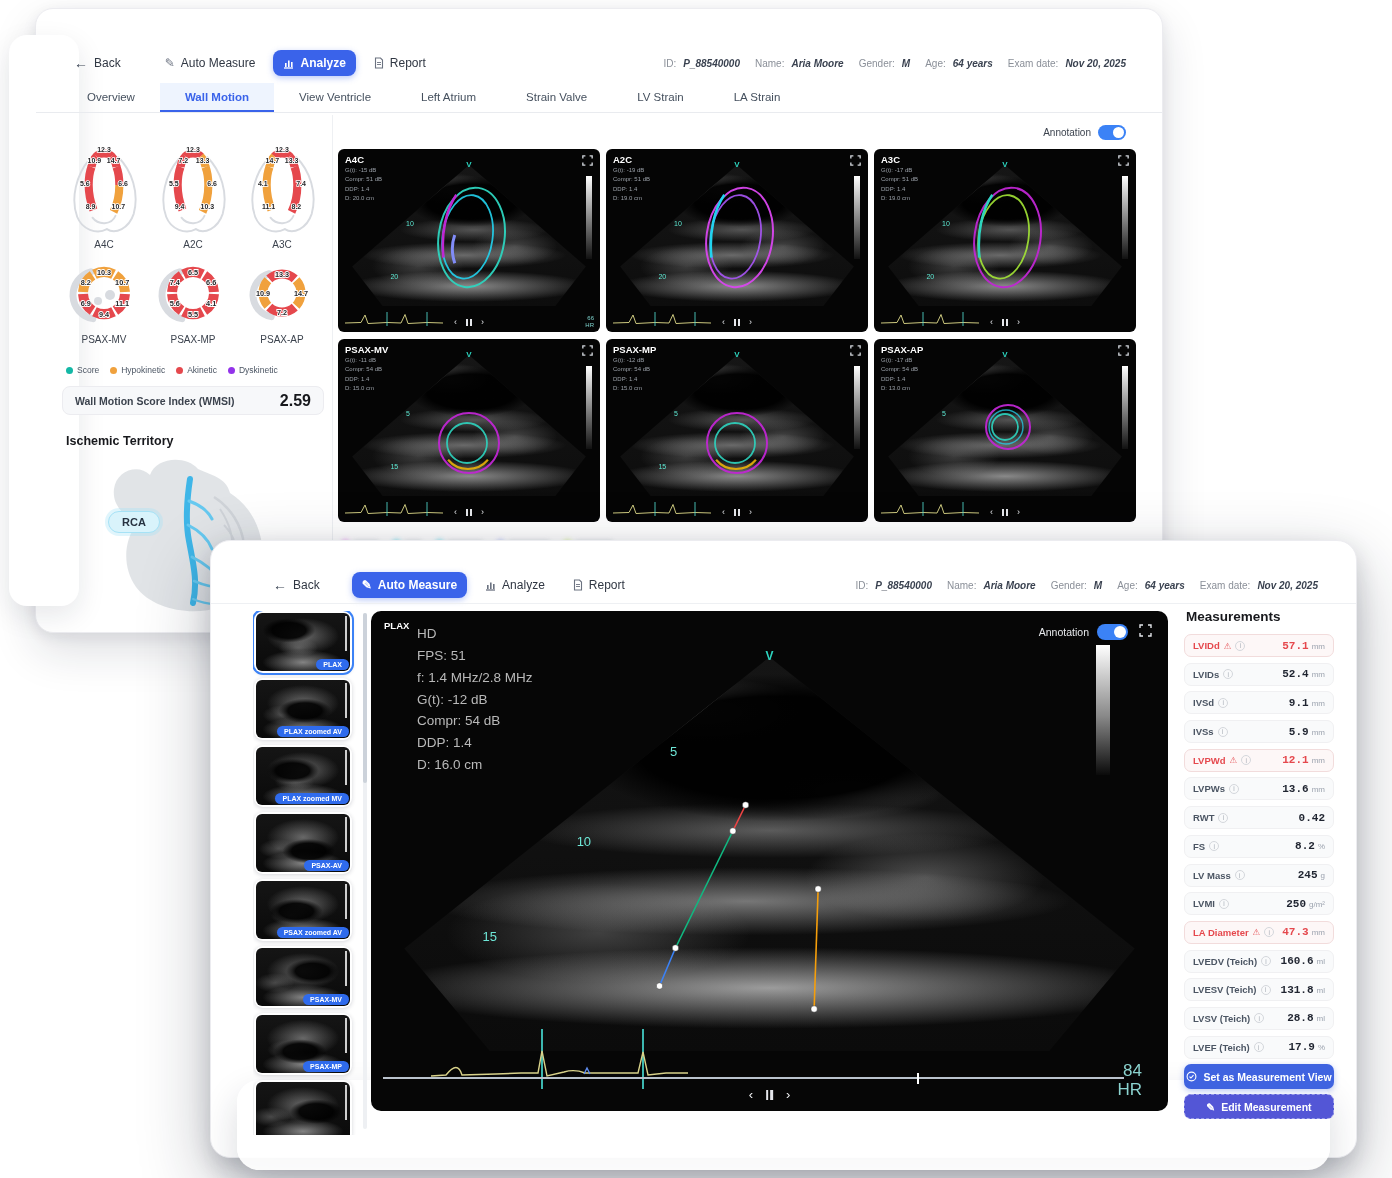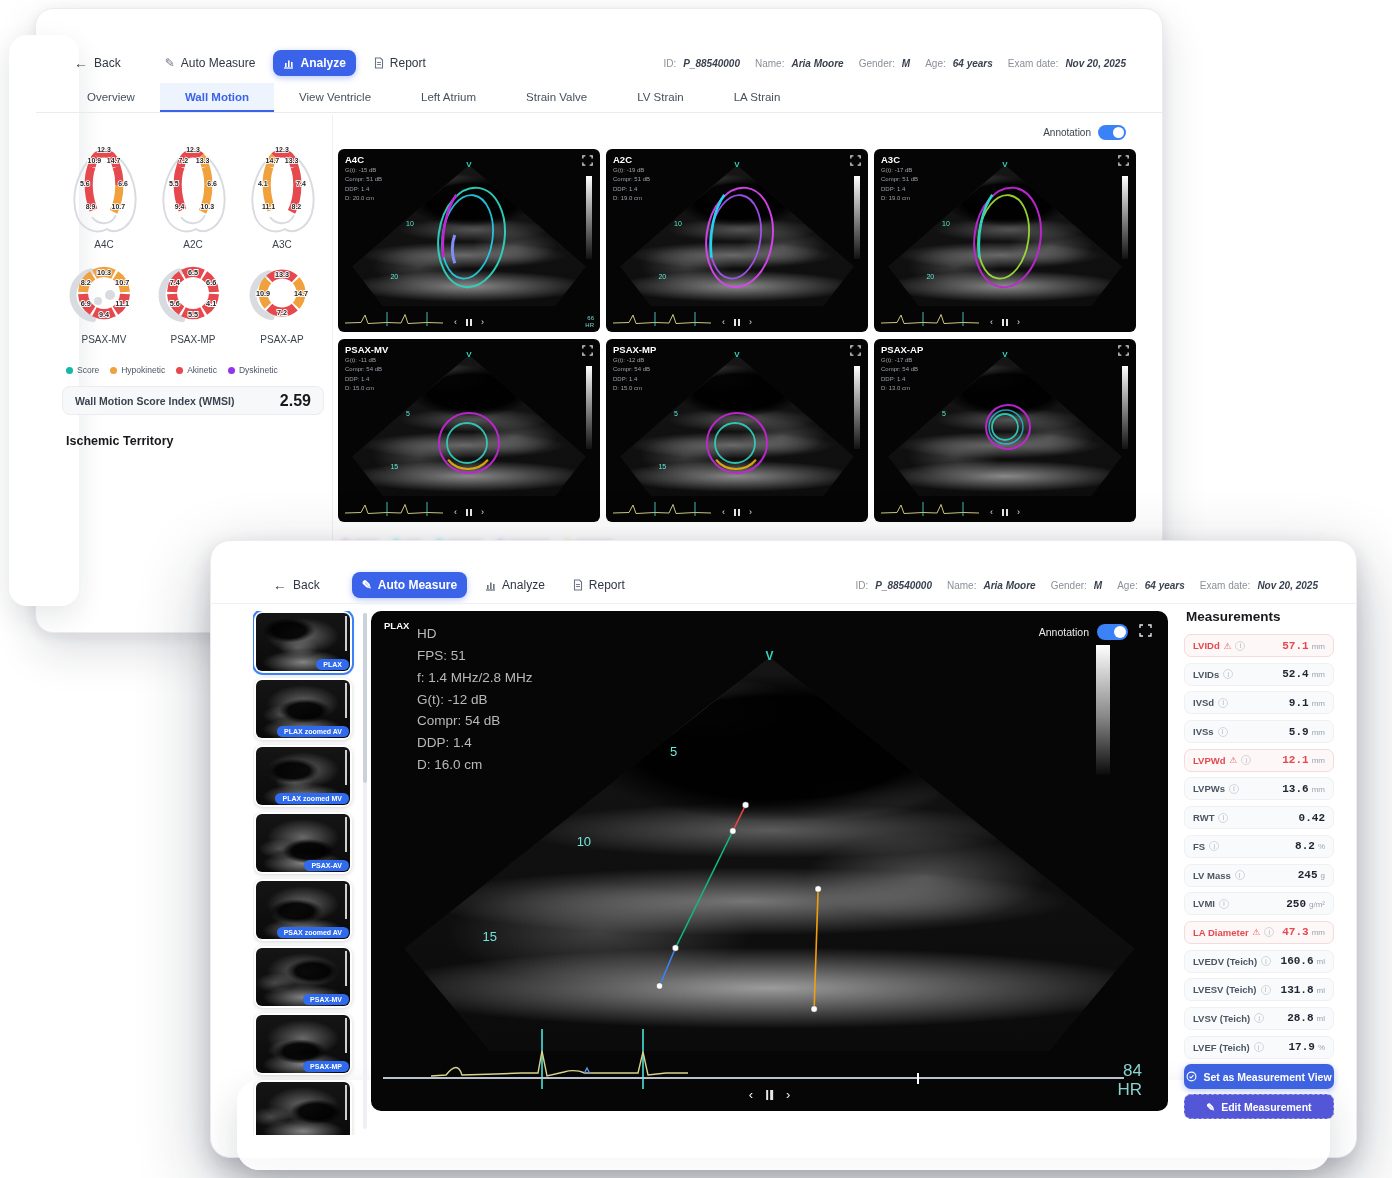--- a/index.html
+++ b/index.html
@@ -358,20 +358,34 @@
         <span class="lg-it">
           <span class="lg-dot" style="background: rgb(147, 51, 234);"></span>
           <span>Dyskinetic</span>
         </span>
       </div>
     <div class="wmsi">
       <span class="wmsi-l">Wall Motion Score Index (WMSI)</span>
       <span class="wmsi-v">2.59</span>
     </div>
     <div class="isch-title">Ischemic Territory</div>
+    <div class="heart-wrap">
+      <svg width="212" height="178" viewBox="0 0 212 178">
+        <path d="M104 20 C92 6 62 8 56 26 C44 14 22 22 20 40 C18 56 30 66 42 76 C30 92 28 118 42 138 C58 160 98 168 126 158 C154 148 172 124 168 96 C165 72 152 54 136 44 C132 28 116 26 104 20 Z" fill="#dcdfe3" opacity="0.85"></path>
+        <path d="M120 48 C136 58 148 76 150 96 C152 118 140 136 122 146" stroke="#cfd3d8" stroke-width="2.5" fill="none"></path>
+        <path d="M126 60 C134 72 140 86 138 102 M130 76 C138 84 142 94 142 104" stroke="#cfd3d8" stroke-width="2" fill="none"></path>
+        <path d="M96 30 C93 50 91 72 95 92 C99 114 104 132 99 154" stroke="#3fb6e8" stroke-width="6" fill="none" stroke-linecap="round"></path>
+        <path d="M95 52 C106 56 114 62 118 70" stroke="#66c9f0" stroke-width="3" fill="none" stroke-linecap="round"></path>
+        <path d="M94 76 C106 82 114 90 118 100" stroke="#66c9f0" stroke-width="3" fill="none" stroke-linecap="round"></path>
+        <path d="M98 108 C110 114 120 122 128 132" stroke="#66c9f0" stroke-width="3" fill="none" stroke-linecap="round"></path>
+        <path d="M100 132 C114 138 130 140 142 138" stroke="#66c9f0" stroke-width="2.5" fill="none" stroke-linecap="round"></path>
+        <path d="M99 150 C108 154 120 156 130 154" stroke="#66c9f0" stroke-width="2" fill="none" stroke-linecap="round"></path>
+      </svg>
+      <div class="rca-pill">RCA</div>
+    </div>
 
     <div class="v-div"></div>
 
     <div class="an-annrow">
       <span>Annotation</span>
       <span class="toggle"></span>
     </div>
     <div id="views-grid">
         <div class="uspanel">
           <div class="fan"></div>

